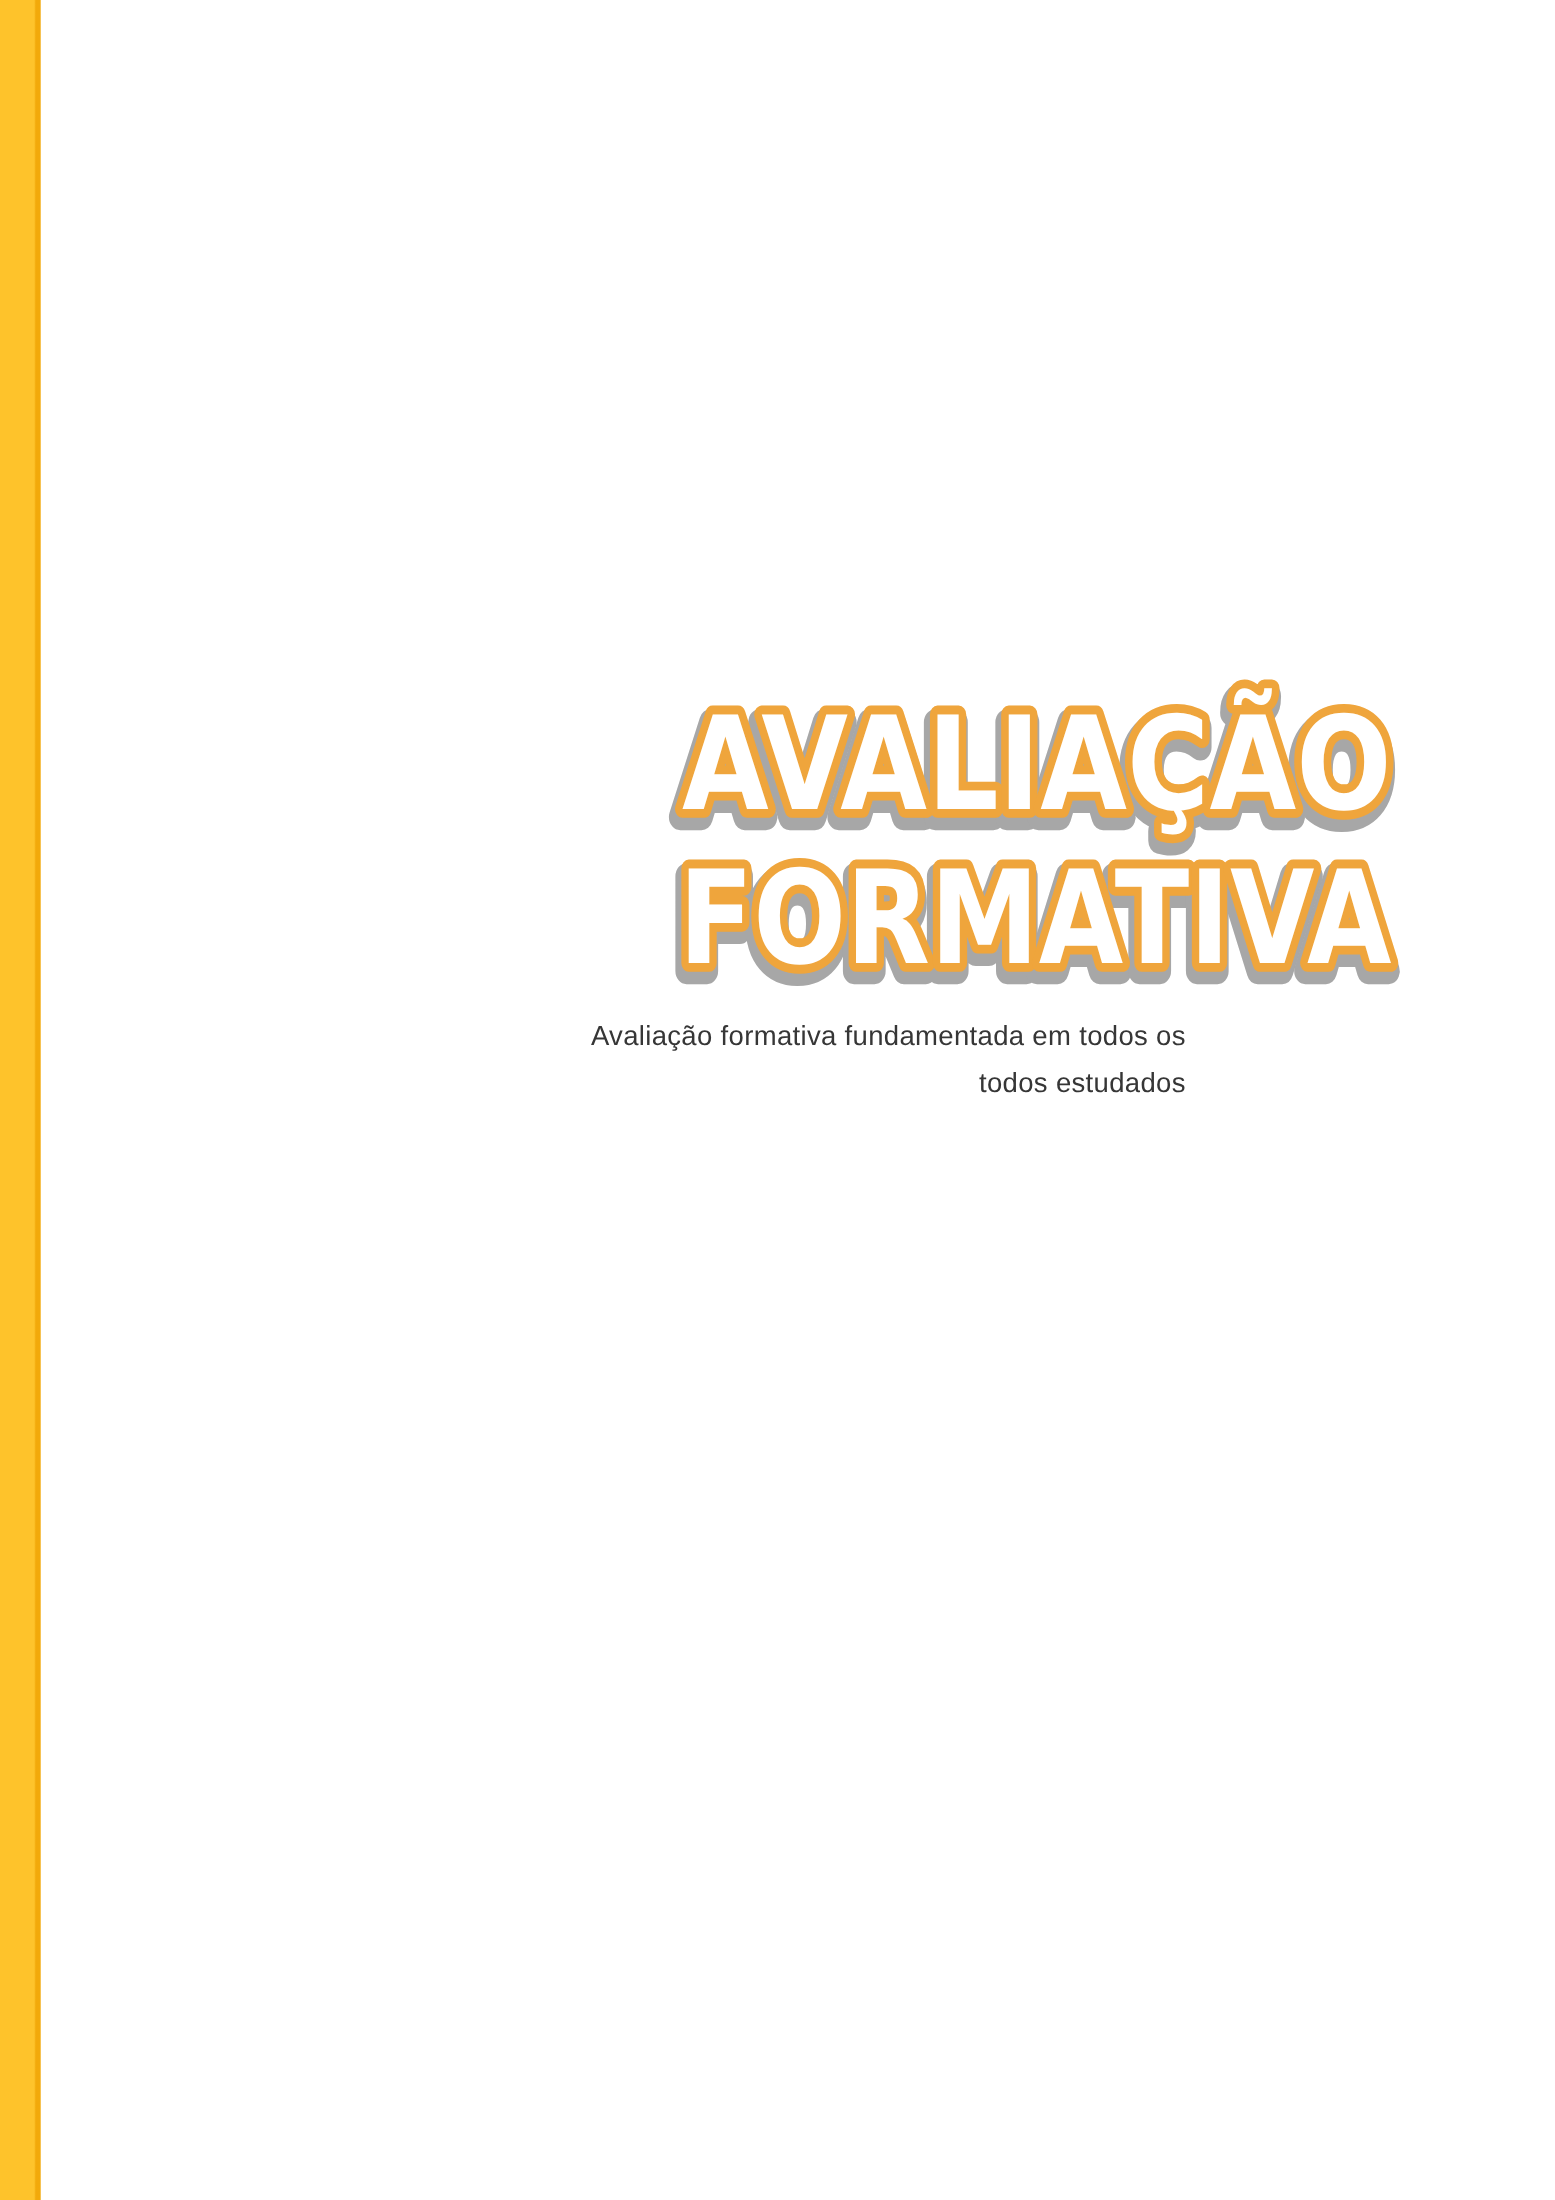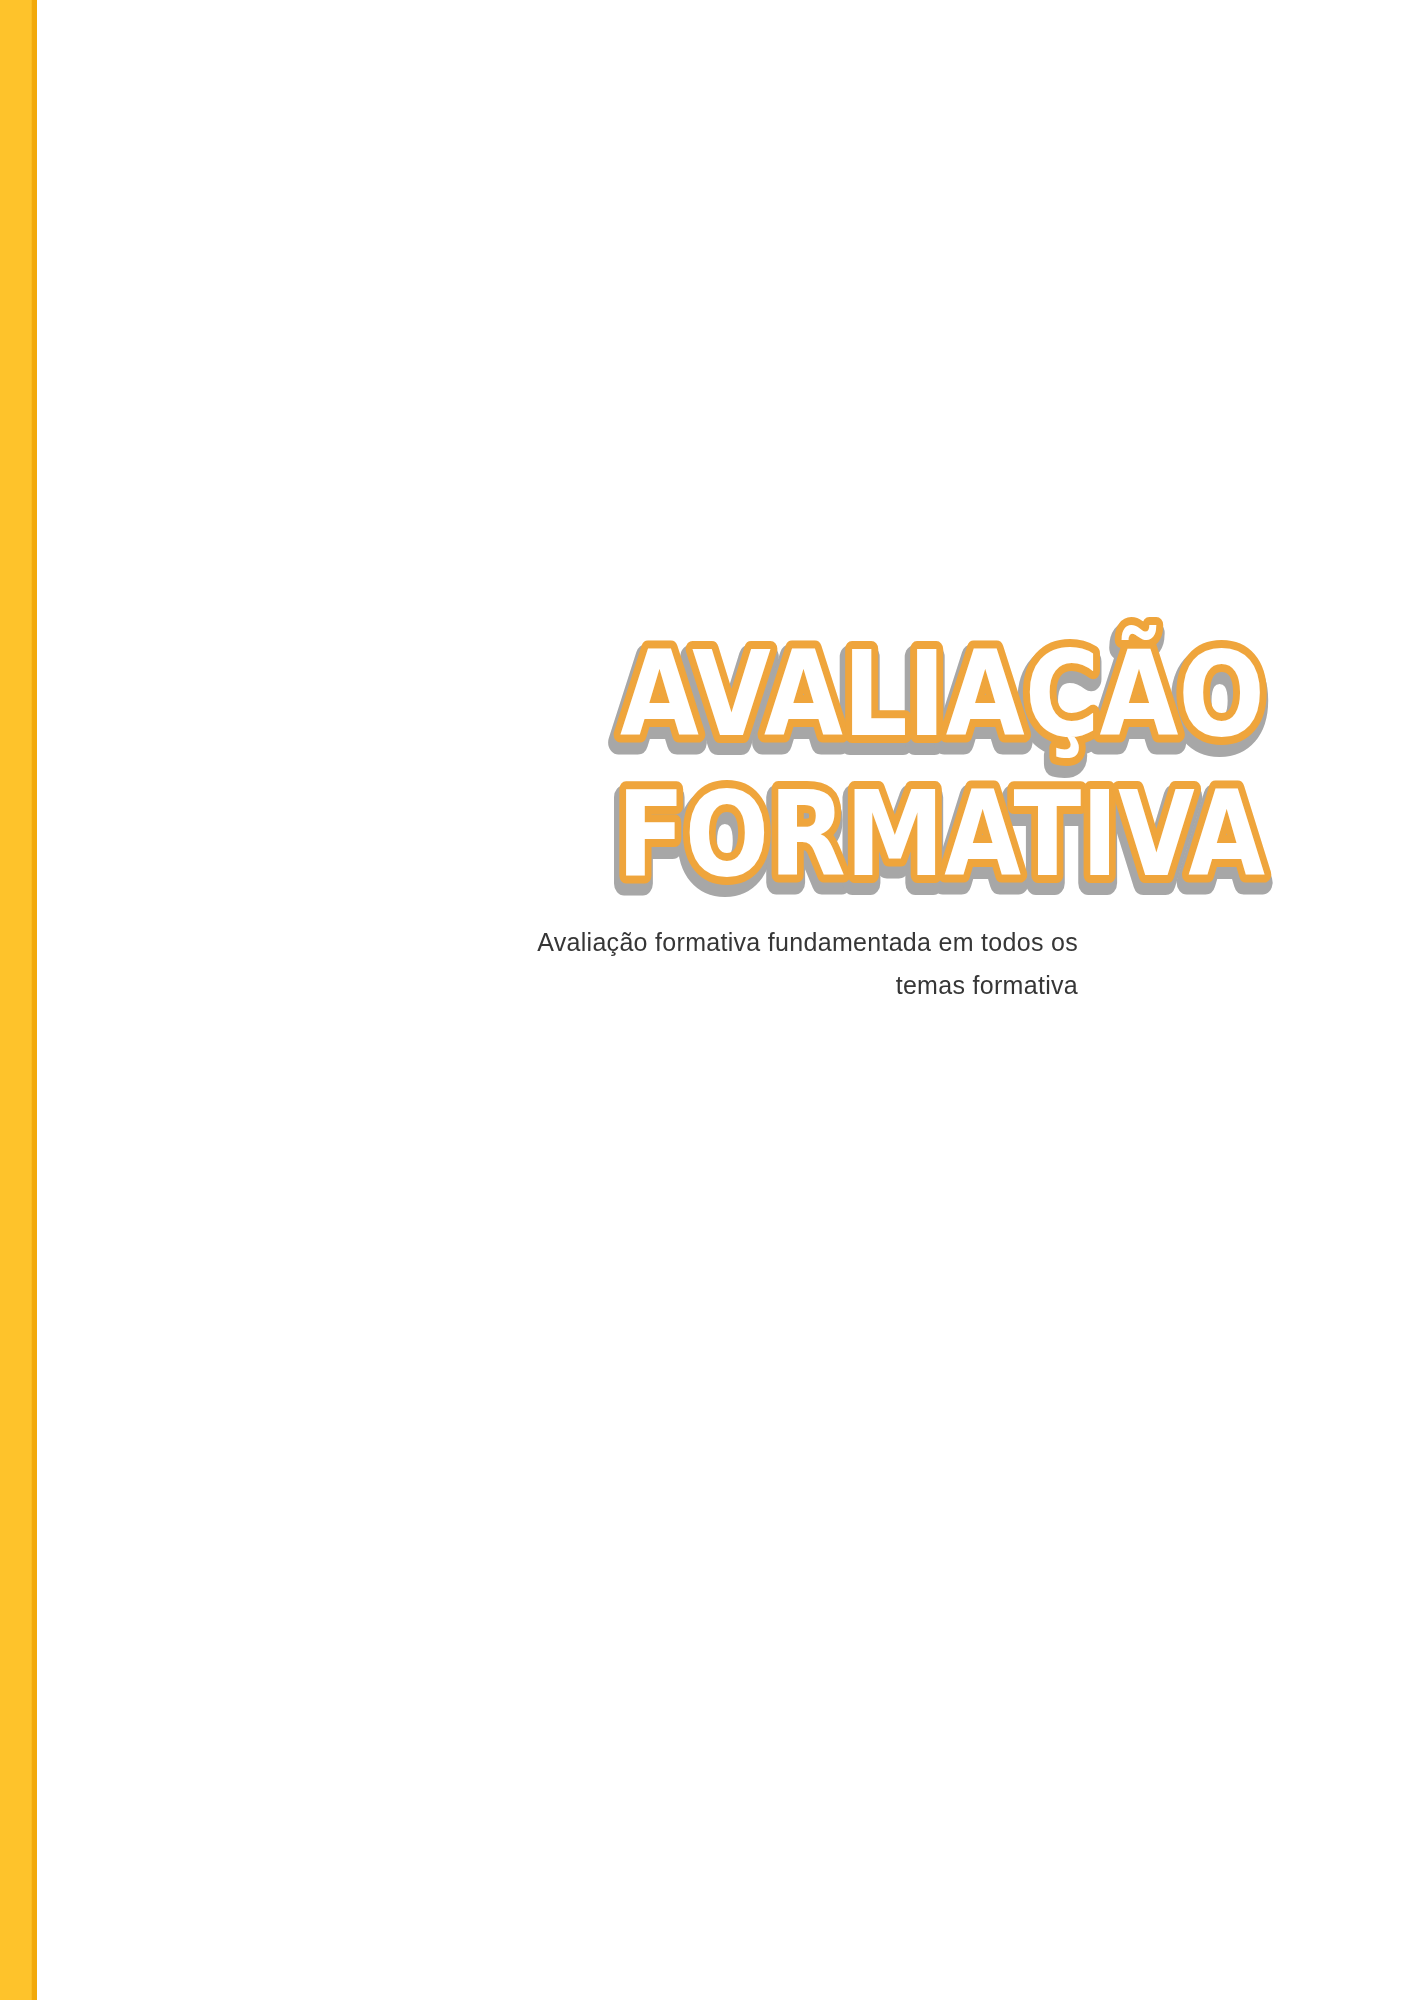--- a/index.html
+++ b/index.html
@@ -91,16 +91,16 @@
       <text class="title-text shadow" x="615" y="883" textLength="648" lengthAdjust="spacingAndGlyphs">FORMATIVA</text>
     </g>
     <g>
       <text class="title-text main" x="620" y="735" textLength="645" lengthAdjust="spacingAndGlyphs">AVALIAÇÃO</text>
       <text class="title-text main" x="617" y="875" textLength="648" lengthAdjust="spacingAndGlyphs">FORMATIVA</text>
     </g>
   </svg>
 
   <div class="subtitle">
     <div>Avaliação formativa fundamentada em todos os</div>
-    <div>temas formativa</div>
+    <div>todos estudados</div>
   </div>
 
 </div>
 
 </body></html>

